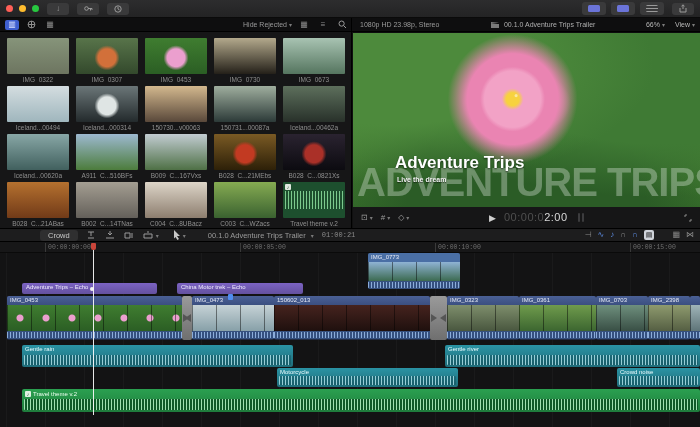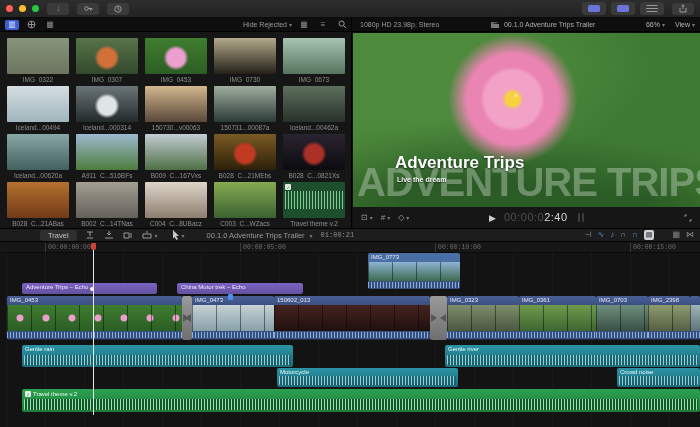--- a/index.html
+++ b/index.html
@@ -297,34 +297,34 @@
       <span class="tr-icon">
           <span>#</span>
           <span class="chev">▾</span>
         </span>
       <span class="tr-icon">
           <span>◇</span>
           <span class="chev">▾</span>
         </span>
       <span style="flex:1"></span>
       <span class="tr-icon" style="color:#cfcfcf;font-size:9px">▶</span>
-      <span id="timecode"><span class="dim">00:00:0</span><span class="lit">2:40</span></span>
+      <span id="timecode"><span class="dim">00:00:0</span><span class="lit">2:00</span></span>
       <span class="meterbars">
           <div></div>
           <div></div>
         </span>
       <span style="flex:1.4"></span>
       <svg width="8" height="8" viewBox="0 0 8 8" style="margin-right:8px">
           <path d="M1 3V1h2M5 7h2V5" fill="none" stroke="#8a8a8a"></path>
         </svg>
     </div>
   </div>
 
   <div id="tltoolbar">
-    <span id="index-btn">Travel</span>
+    <span id="index-btn">Crowd</span>
     <span class="edit-btn">
       <svg width="10" height="9" viewBox="0 0 10 9">
           <path d="M2 1h6M5 1v4M2 7h6" stroke="#9a9a9a" fill="none"></path>
         </svg>
       </span>
     <span class="edit-btn">
       <svg width="10" height="9" viewBox="0 0 10 9">
           <path d="M5 0v4M3 2l2 2 2-2M1 7h8" stroke="#9a9a9a" fill="none"></path>
         </svg>
       </span>

